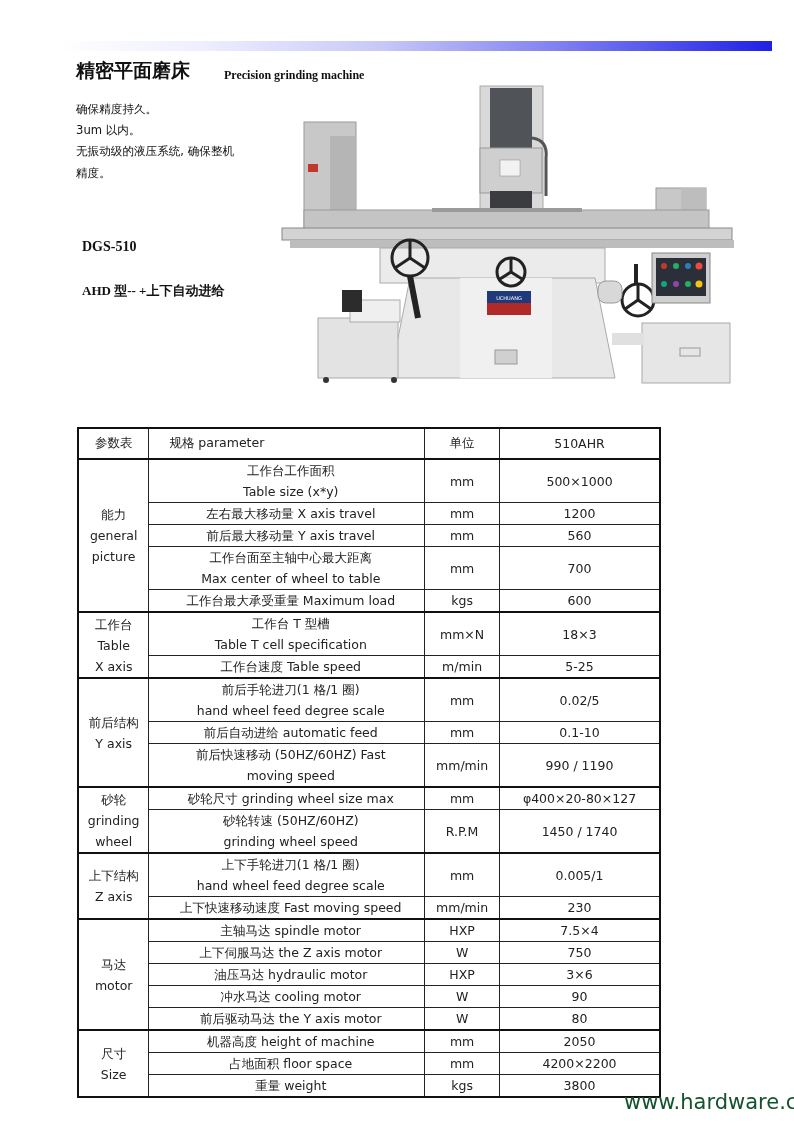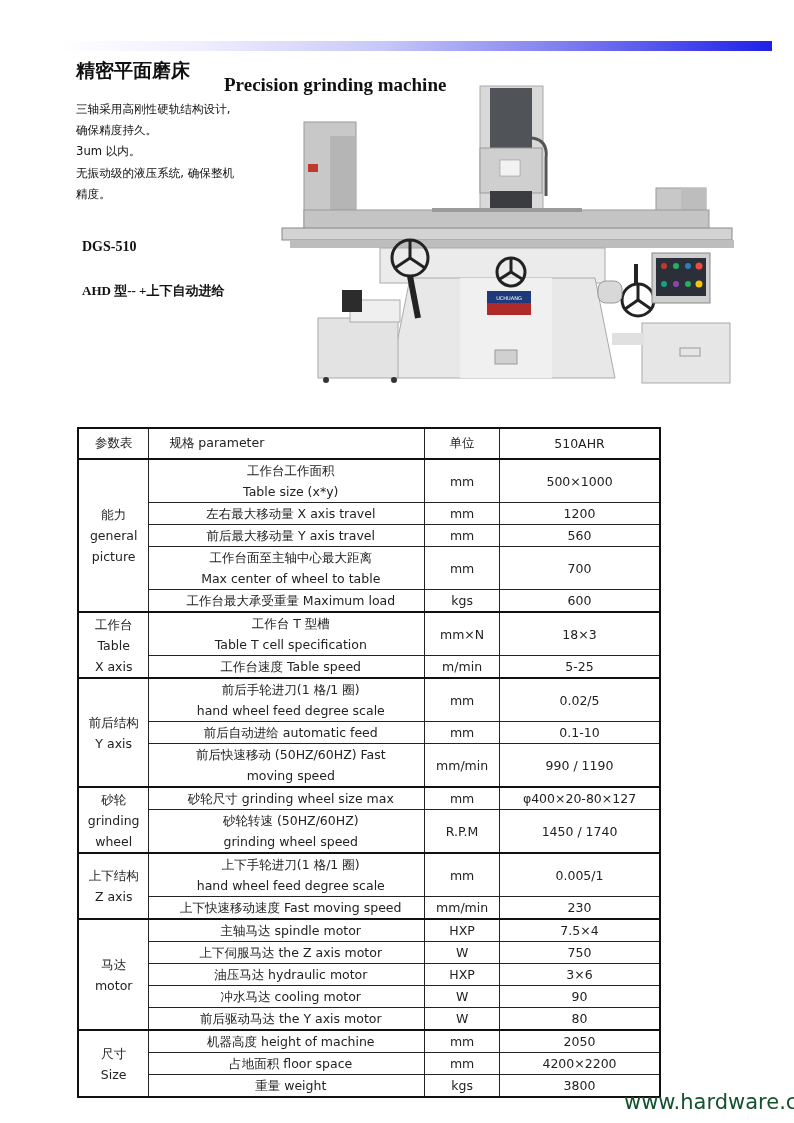--- a/index.html
+++ b/index.html
@@ -3,21 +3,21 @@
 <meta charset="utf-8">
 <style>
   html, body { margin:0; padding:0; background:#ffffff; }
   body { width:794px; height:1123px; position:relative; overflow:hidden;
          font-family:"DejaVu Sans","Liberation Sans",sans-serif; color:#111; }
   .topbar { position:absolute; left:60px; top:41px; width:712px; height:10px;
             background:linear-gradient(to right,#ffffff 0%,#eeeeff 20%,#c8c8f8 45%,#8080f0 70%,#2020e8 100%); }
   .title-cn { position:absolute; left:76px; top:58px; font-family:"DejaVu Serif","Liberation Serif",serif;
               font-weight:bold; font-size:19px; letter-spacing:0px; }
   .title-en { position:absolute; left:224px; top:68px; font-family:"Liberation Serif","DejaVu Serif",serif;
-              font-weight:bold; font-size:19px;margin-top:6px; }
+              font-weight:bold; font-size:12px; }
   .desc { position:absolute; left:76px; top:99px; width:205px; font-size:11.6px; line-height:21.2px;
           font-family:"DejaVu Sans","Liberation Sans",sans-serif; }
   .desc div { white-space:nowrap; }
   .model { position:absolute; left:82px; top:239px; font-family:"Liberation Serif","DejaVu Serif",serif;
            font-weight:bold; font-size:14px; }
   .variant { position:absolute; left:82px; top:282px; font-weight:bold; font-size:13px;
              font-family:"Liberation Serif","DejaVu Serif",serif; }
   .machine { position:absolute; left:280px; top:78px; width:460px; height:310px; }
   table.spec { position:absolute; left:77px; top:427px; width:584px; border-collapse:collapse;
                font-size:12.5px; font-family:"DejaVu Sans","Liberation Sans",sans-serif; color:#222;padding-left:44px; }
@@ -33,21 +33,20 @@
             font-family:"DejaVu Sans","Liberation Sans",sans-serif; }
 </style>
 </head>
 <body>
 
 <div class="topbar"></div>
 <div class="title-cn">精密平面磨床</div>
 <div class="title-en">Precision grinding machine</div>
 
 <div class="desc">
-  <div>三轴采用高刚性硬轨结构设计,</div>
   <div>确保精度持久。</div>
   <div>3um 以内。</div>
   <div>无振动级的液压系统, 确保整机</div>
   <div>精度。</div>
 </div>
 <div class="model">DGS-510</div>
 <div class="variant">AHD 型-- +上下自动进给</div>
 
 <svg class="machine" viewBox="0 0 460 310" xmlns="http://www.w3.org/2000/svg">
 

